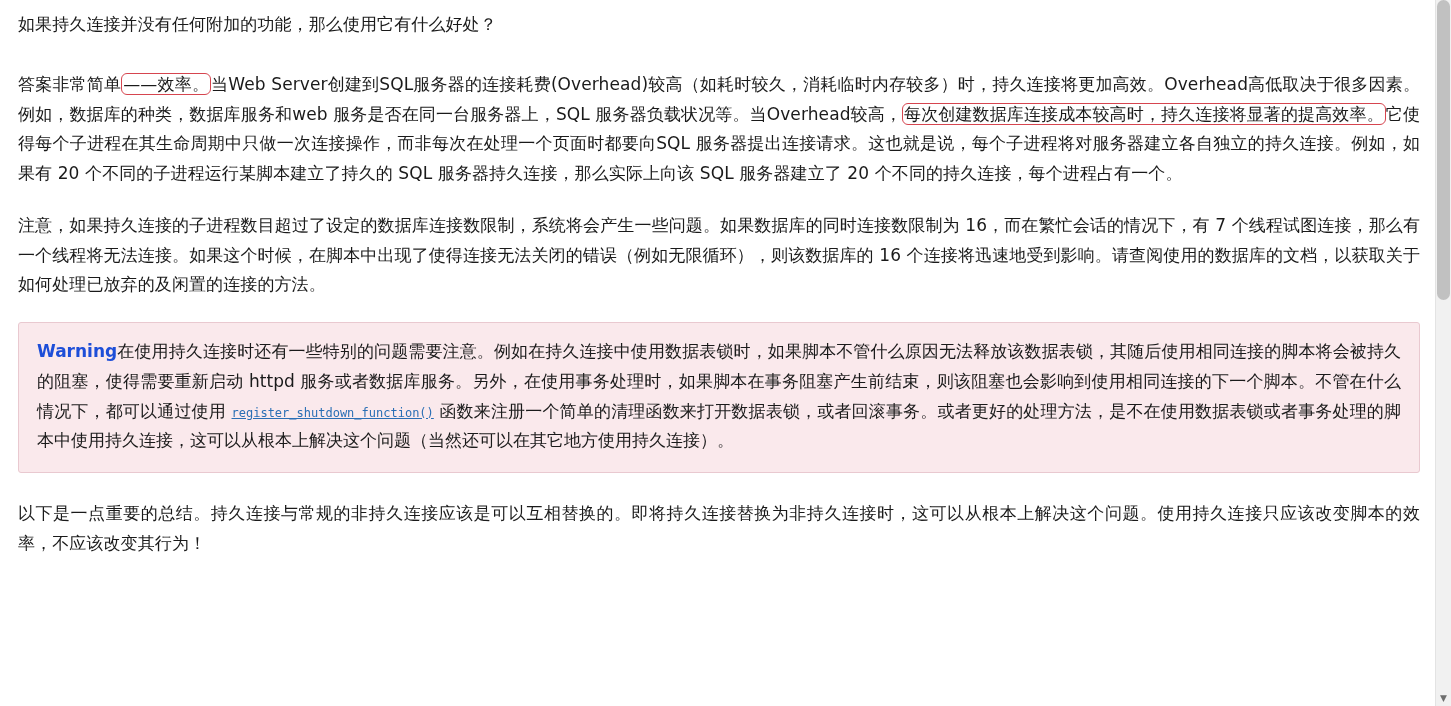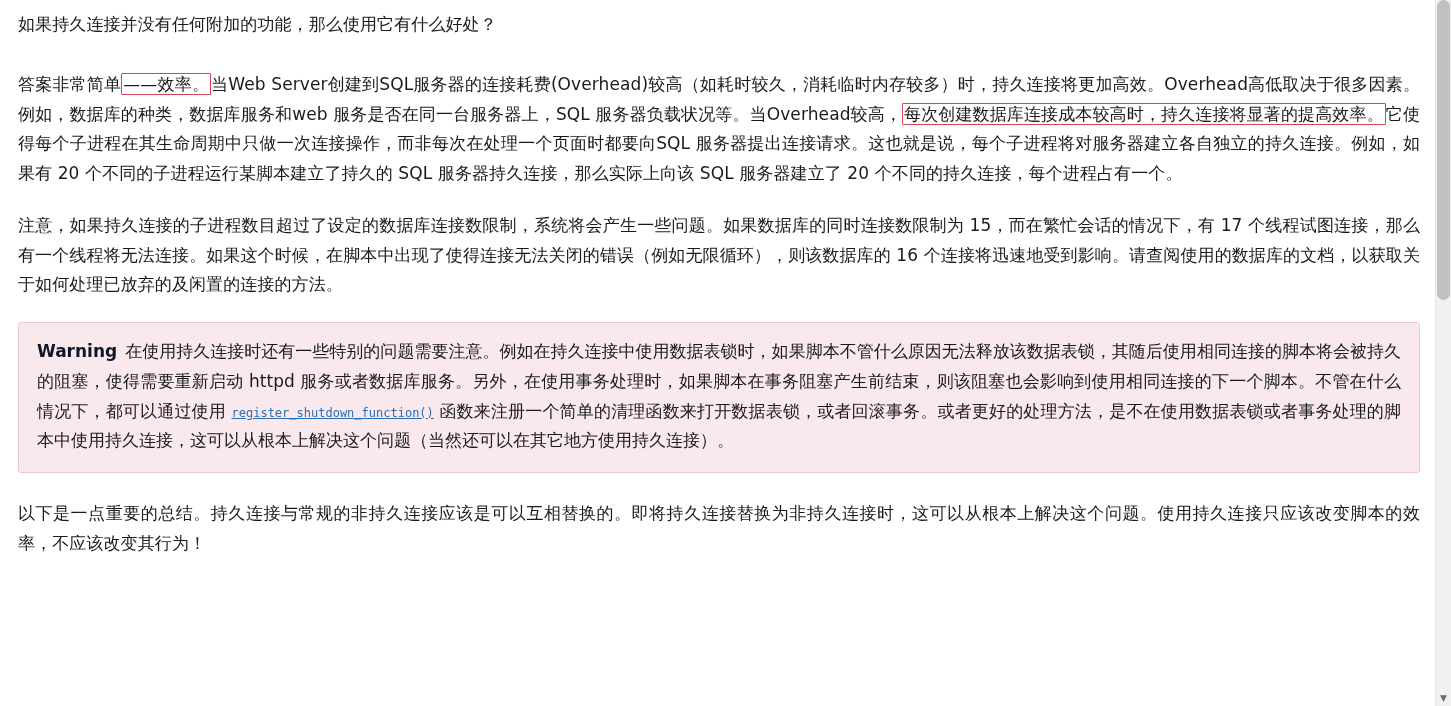--- a/index.html
+++ b/index.html
@@ -25,35 +25,34 @@
   p.para {
     margin: 0 0 22px 0;
     text-align: justify;
     letter-spacing: 0.1px;
   }
   p.para:first-child { margin-bottom: 30px; }
 
   .hl-box {
     border: 1px solid #d6454f;
     padding: 0 1px;
-    border-radius: 1px;
+    border-radius: 6px;
   }
 
   .warning {
     background: #fae9ec;
     border: 1px solid #e9c9d0;
     border-radius: 3px;
     padding: 14px 18px 16px 18px;
     margin: 0 0 26px 0;
     text-align: justify;
   }
   .warning-title {
     font-weight: bold;
-    color: #0f172a;
-    margin-right: 8px;
+    color: #1d4ed8;
   }
   .code-link {
     font-family: "DejaVu Sans Mono", "Liberation Mono", monospace;
     color: #2a6fb5;
     font-size: 12px;
   }
   .scrollbar {
     position: absolute;
     top: 0;
     right: 0;
@@ -88,21 +87,21 @@
 <body>
 
 <div class="page">
 
   <p class="para">如果持久连接并没有任何附加的功能，那么使用它有什么好处？</p>
 
   <p class="para">
     <span>答案非常简单</span><span class="hl-box">——效率。</span><span>当Web Server创建到SQL服务器的连接耗费(Overhead)较高（如耗时较久，消耗临时内存较多）时，持久连接将更加高效。Overhead高低取决于很多因素。例如，数据库的种类，数据库服务和web 服务是否在同一台服务器上，SQL 服务器负载状况等。当Overhead较高，</span><span class="hl-box">每次创建数据库连接成本较高时，持久连接将显著的提高效率。</span><span>它使得每个子进程在其生命周期中只做一次连接操作，而非每次在处理一个页面时都要向SQL 服务器提出连接请求。这也就是说，每个子进程将对服务器建立各自独立的持久连接。例如，如果有 20 个不同的子进程运行某脚本建立了持久的 SQL 服务器持久连接，那么实际上向该 SQL 服务器建立了 20 个不同的持久连接，每个进程占有一个。</span>
   </p>
 
-  <p class="para">注意，如果持久连接的子进程数目超过了设定的数据库连接数限制，系统将会产生一些问题。如果数据库的同时连接数限制为 15，而在繁忙会话的情况下，有 17 个线程试图连接，那么有一个线程将无法连接。如果这个时候，在脚本中出现了使得连接无法关闭的错误（例如无限循环），则该数据库的 16 个连接将迅速地受到影响。请查阅使用的数据库的文档，以获取关于如何处理已放弃的及闲置的连接的方法。</p>
+  <p class="para">注意，如果持久连接的子进程数目超过了设定的数据库连接数限制，系统将会产生一些问题。如果数据库的同时连接数限制为 16，而在繁忙会话的情况下，有 7 个线程试图连接，那么有一个线程将无法连接。如果这个时候，在脚本中出现了使得连接无法关闭的错误（例如无限循环），则该数据库的 16 个连接将迅速地受到影响。请查阅使用的数据库的文档，以获取关于如何处理已放弃的及闲置的连接的方法。</p>
 
   <div class="warning">
     <span class="warning-title">Warning</span><span>在使用持久连接时还有一些特别的问题需要注意。例如在持久连接中使用数据表锁时，如果脚本不管什么原因无法释放该数据表锁，其随后使用相同连接的脚本将会被持久的阻塞，使得需要重新启动 httpd 服务或者数据库服务。另外，在使用事务处理时，如果脚本在事务阻塞产生前结束，则该阻塞也会影响到使用相同连接的下一个脚本。不管在什么情况下，都可以通过使用 </span><a class="code-link" href="#">register_shutdown_function()</a><span> 函数来注册一个简单的清理函数来打开数据表锁，或者回滚事务。或者更好的处理方法，是不在使用数据表锁或者事务处理的脚本中使用持久连接，这可以从根本上解决这个问题（当然还可以在其它地方使用持久连接）。</span>
   </div>
 
   <p class="para">以下是一点重要的总结。持久连接与常规的非持久连接应该是可以互相替换的。即将持久连接替换为非持久连接时，这可以从根本上解决这个问题。使用持久连接只应该改变脚本的效率，不应该改变其行为！</p>
 
 </div>
 
 <div class="scrollbar">

